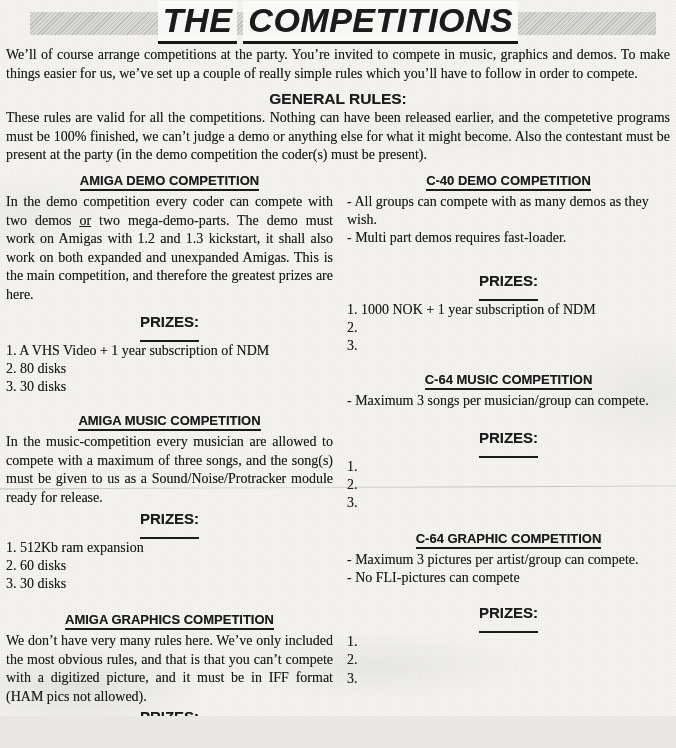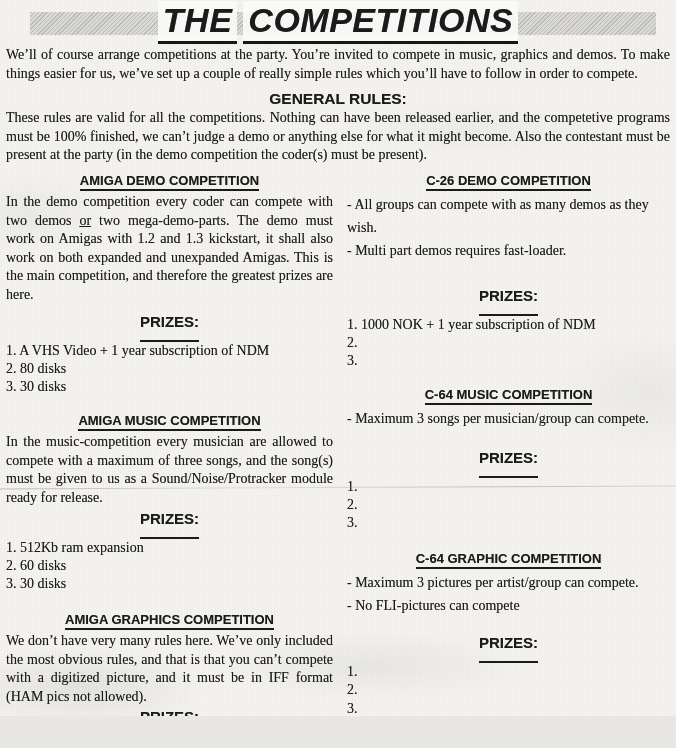--- a/index.html
+++ b/index.html
@@ -70,21 +70,21 @@
   }
   .sec-head .u{ border-bottom:2px solid #1b1b1b; padding-bottom:1px; display:inline-block;}
   .prizes-head{
     text-align:center;
     font-family:"Liberation Sans","DejaVu Sans",sans-serif;
     font-weight:bold;font-size:15px;
     margin:0;
   }
   .prizes-head .u{ border-bottom:2px solid #1b1b1b; padding-bottom:10px; display:inline-block;}
   .plist{ list-style:none;margin:0;padding:0;line-height:18.2px; }
-  .rules{ line-height:23px; margin:0; }
+  .rules{ line-height:18px; margin:0; }
   .uline{ text-decoration:underline; }
 
   
   .mt-prizes-ad{ margin-top:8px; }
   .mt-music-h{ margin-top:17px; }
   .mt-prizes-am{ margin-top:2px; }
   .mt-graph-h{ margin-top:19px; }
   .mt-prizes-ag{ margin-top:1px; }
   .mt-prizes-cd{ margin-top:25px; }
   .mt-cmusic-h{ margin-top:16px; }
@@ -164,21 +164,21 @@
         </div>
         <ul class="plist txt">
           <li>2. 60 disks</li>
 
         </ul>
       </div>
 
       <div class="col-right">
 
         <div class="sec-head txt">
-          <span class="u">C-26 DEMO COMPETITION</span>
+          <span class="u">C-40 DEMO COMPETITION</span>
         </div>
         <div class="rules txt">
           <div>- All groups can compete with as many demos as they wish.</div>
           <div>- Multi part demos requires fast-loader.</div>
         </div>
         <div class="prizes-head mt-prizes-cd txt">
           <span class="u">PRIZES:</span>
         </div>
         <ul class="plist txt">
           <li>1. 1000 NOK + 1 year subscription of NDM</li>

